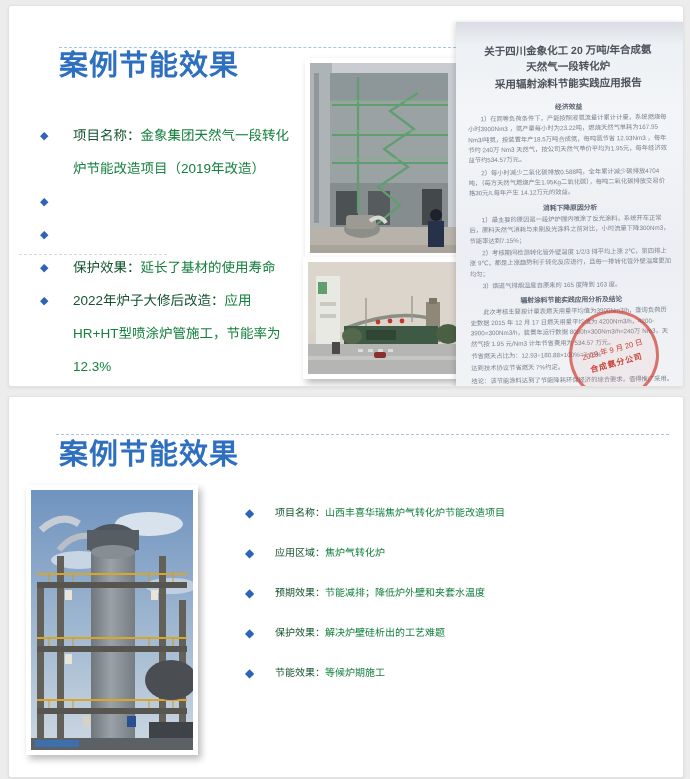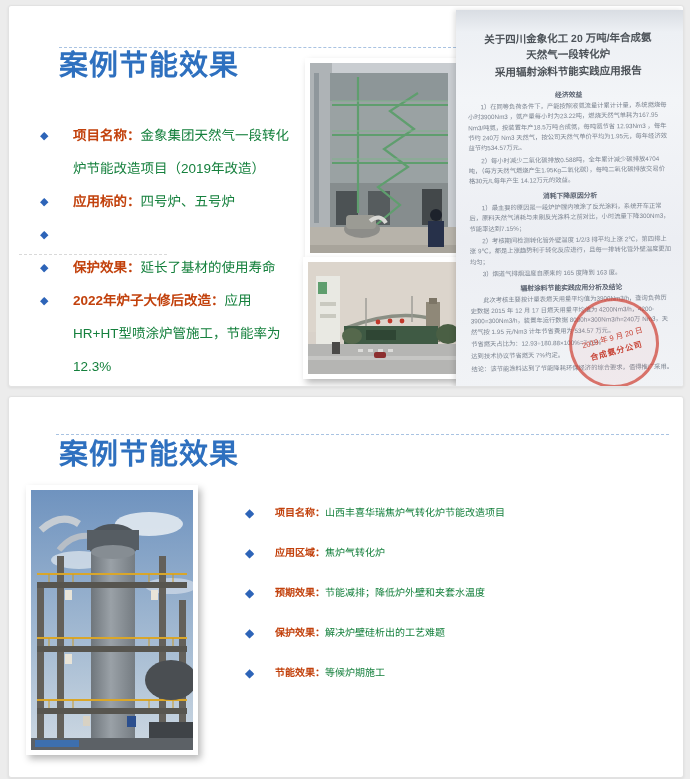--- a/index.html
+++ b/index.html
@@ -10,34 +10,34 @@
   .slide1{top:5px;}
   .slide2{top:396px;}
   .dotted{position:absolute;border-top:1px dashed #a9c3e2;height:0;}
   .dotted-gray{position:absolute;border-top:1px dashed #d9d9d9;height:0;}
   .slide-title{position:absolute;margin:0;font-size:29px;font-weight:bold;color:#2e70bf;letter-spacing:1px;line-height:1.1;}
   
   .bullets{list-style:none;margin:0;padding:0;position:absolute;}
   .bullets li{display:flex;align-items:flex-start;}
   .diamond{flex:0 0 auto;color:#2d64b8;font-size:11px;}
   .b-text{margin:0;}
-  .b-label{font-weight:bold;color:#c2410c;}
+  .b-label{font-weight:normal;color:#14532d;}
   .b-val{color:#15803d;}
   .s1 .bullets{left:22px;top:113px;width:262px;}
   .s1 .diamond{width:16px;margin:0 17px 0 9px;line-height:33px;}
   .s1 .b-text{width:236px;font-size:13.5px;line-height:33px;}
   .s2 .bullets{left:228px;top:96px;width:445px;}
   .s2 .bullets li{margin-bottom:0;}
   .s2 .diamond{width:16px;margin:0 14px 0 8px;line-height:40px;font-size:12px;}
   .s2 .b-text{width:400px;font-size:10px;line-height:40px;}
   
   .photo{position:absolute;background:#fff;padding:5px;box-shadow:3px 4px 7px rgba(0,0,0,.28);}
   .photo svg{display:block;}
   
-  .doc{position:absolute;top:4px;right:0;width:227px;height:380px;
+  .doc{position:absolute;top:16px;right:0;width:227px;height:380px;
     background:linear-gradient(180deg,#d9dde3 0,#edf0f4 22px,#f3f5f8 90px,#eceef3 230px,#f1f3f6 100%);
     box-shadow:-2px 0 5px rgba(0,0,0,.12);overflow:hidden;}
   .doc-inner{transform:rotate(-0.8deg);padding:16px 12px 0 13px;}
   .doc-title{ text-align:center;font-weight:600;font-size:10.5px;color:#4c5258;line-height:1.55;margin:4px 2px 10px;}
   .doc-h{text-align:center;font-weight:bold;font-size:6.8px;color:#5a6270;margin:4px 0 2px;}
   .doc-p{font-size:6.3px;line-height:1.65;color:#7d8591;margin:0 0 2px;}
   .indent{text-indent:2em;}
   .stamp{position:absolute;right:24px;bottom:2px;width:84px;height:84px;border:3px solid rgba(206,62,50,.7);
     border-radius:50%;transform:rotate(-18deg);display:flex;flex-direction:column;align-items:center;
     justify-content:center;color:#c84437;background:rgba(230,120,110,.07);}
@@ -53,21 +53,20 @@
     <div class="dotted" style="top:41px;left:50px;width:402px;"></div>
     <h1 class="slide-title" style="left:50px;top:44px;">案例节能效果</h1>
 
     <ul class="bullets">
       <li>
         <span class="diamond">◆</span>
         <p class="b-text"><span class="b-label">项目名称：</span><span class="b-val">金象集团天然气一段转化炉节能改造项目（2019年改造）</span></p>
       </li>
       <li>
         <span class="diamond">◆</span>
-        <p class="b-text"><span class="b-label">应用标的：</span><span class="b-val">四号炉、五号炉</span></p>
       </li>
       <li>
         <span class="diamond">◆</span>
       </li>
       <li>
         <span class="diamond">◆</span>
         <p class="b-text"><span class="b-label">保护效果：</span><span class="b-val">延长了基材的使用寿命</span></p>
       </li>
       <li>
         <span class="diamond">◆</span>

